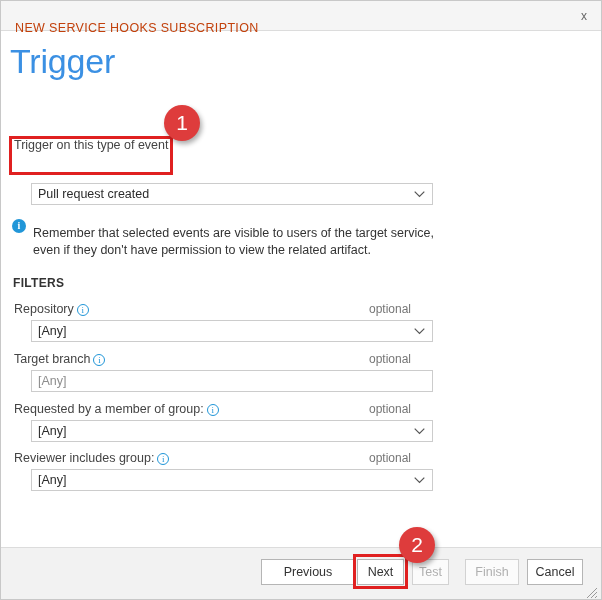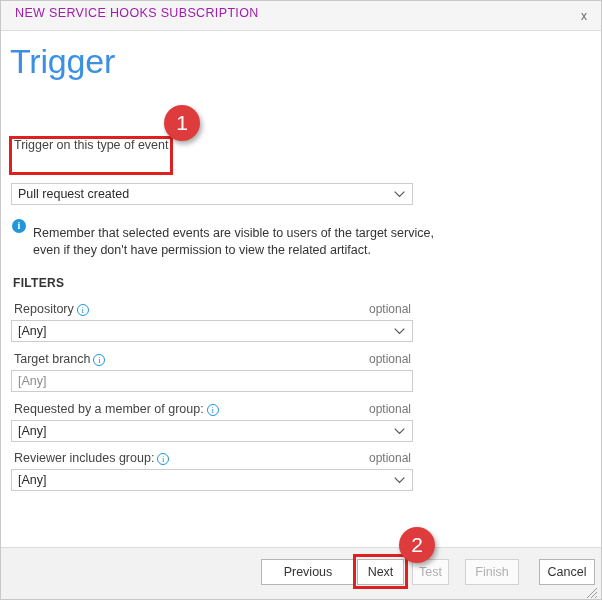--- a/index.html
+++ b/index.html
@@ -28,24 +28,24 @@
     left: 0; top: 0;
     width: 602px;
     height: 30px;
     background: #f5f5f5;
     border-bottom: 1px solid #dcdcdc;
     box-sizing: border-box;
   }
   .titlebar-text {
     position: absolute;
     left: 14px;
-    top: 5px;
+    top: 20px;
     font-size: 12.5px;
     letter-spacing: 0.35px;
-    color: #a21caf;
+    color: #c2410c;
   }
   .close-btn {
     position: absolute;
     right: 6px;
     top: 4px;
     width: 26px;
     height: 22px;
     line-height: 22px;
     text-align: center;
     font-size: 12px;
@@ -94,20 +94,21 @@
     top: 106px;
   }
   .combobox {
     position: absolute;
     box-sizing: border-box;
     height: 22px;
     background: #ffffff;
     border: 1px solid #cccccc;
     font-size: 12.5px;
     color: #2b2b2b;
+    margin-left: 20px;
   }
   .combobox .cb-value {
     position: absolute;
     left: 6px;
     top: 3px;
     font-size: 12.5px;
     color: #2b2b2b;
     white-space: nowrap;
   }
   .combobox .cb-value.placeholder {
@@ -274,21 +275,21 @@
   .btn.disabled {
     color: #b0b0b0;
     border-color: #d2d2d2;
     background: #fbfbfb;
     cursor: default;
   }
   #btn-previous { left: 260px; width: 94px; }
   #btn-next     { left: 356px; width: 47px; }
   #btn-test     { left: 411px; width: 37px; }
   #btn-finish   { left: 464px; width: 54px; }
-  #btn-cancel   { left: 526px; width: 56px; margin-left: 12px; }
+  #btn-cancel   { left: 526px; width: 56px; }
 
   
   .highlight-2 {
     position: absolute;
     left: 352px;
     top: 553px;
     width: 55px;
     height: 35px;
     border: 3px solid #e02020;
     box-sizing: border-box;

